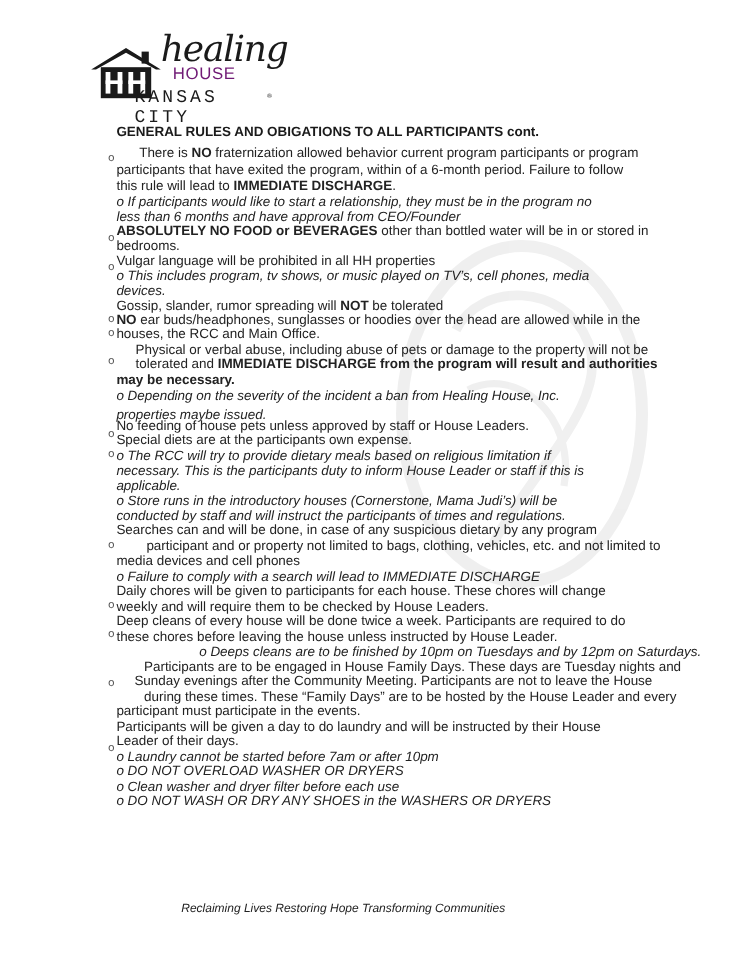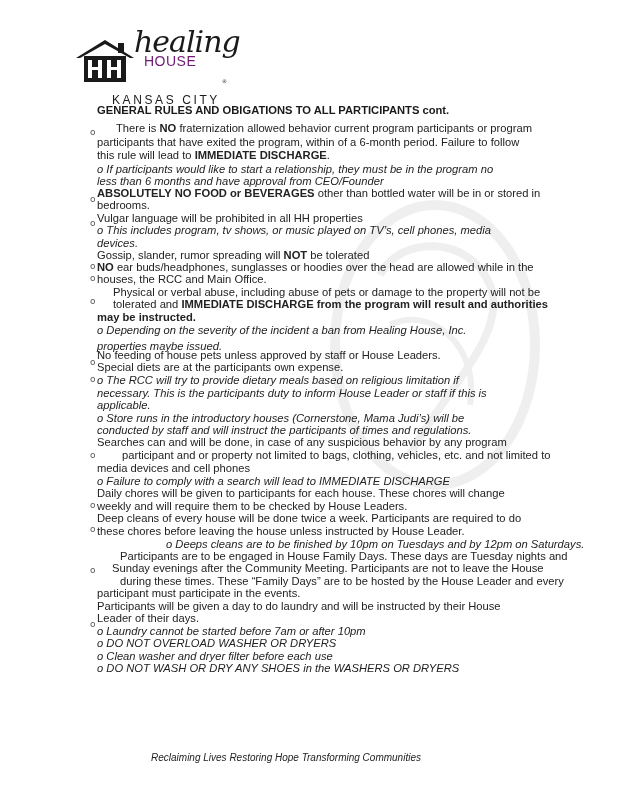--- a/index.html
+++ b/index.html
@@ -4,22 +4,22 @@
 <style>
   html, body { margin:0; padding:0; background:#ffffff; }
   body { width:618px; height:800px; position:relative; overflow:hidden;
          font-family:"DejaVu Sans", sans-serif; color:#1a1a1a; }
   .logo { position:absolute; left:74px; top:30px; width:150px; height:58px; }
   .logo svg { position:absolute; left:0; top:8px; }
   .logo .script { position:absolute; left:60px; top:-6px; font-family:"DejaVu Serif", serif;
                   font-style:italic; font-size:30px; color:#1a1a1a; letter-spacing:-1px; }
   .logo .house { position:absolute; left:70px; top:23px; font-family:"Liberation Sans", sans-serif;
                  font-size:14px; letter-spacing:0.5px; color:#701a75; }
-  .logo .city { position:absolute; left:38px; top:43px; font-family:Liberation Sans, sans-serif;
-                font-size:12px; letter-spacing:2.6px; color:#1a1a1a;margin-top:20px; }
+  .logo .city { position:absolute; left:38px; top:43px; font-family:Liberation Mono, monospace;
+                font-size:15px; letter-spacing:2.6px; color:#1a1a1a; }
   .logo .reg { position:absolute; left:148px; top:48px; font-size:5px; }
   .watermark { position:absolute; left:320px; top:195px; width:230px; height:300px; opacity:0.06; }
   .heading { position:absolute; left:97px; top:104px; font-family:"Liberation Sans", sans-serif;
              font-weight:bold; font-size:11.2px; color:#1a1a1a; }
   .ln { position:absolute; left:97px; font-family:"Liberation Sans", sans-serif; font-size:11.2px;
         white-space:nowrap; color:#222; }
   .ln.it { font-style:italic; }
   .b { font-weight:bold; }
   .circ { position:absolute; font-size:9px; color:#555; font-family:"DejaVu Sans", sans-serif; }
   .footer { position:absolute; left:0; width:572px; top:752px; text-align:center;
@@ -76,31 +76,31 @@
 <div class="ln" style="top:187px;"><span class="b">ABSOLUTELY NO FOOD or BEVERAGES</span><span> other than bottled water will be in or stored in</span></div>
 <div class="ln" style="top:199px;">bedrooms.</div>
 <div class="ln" style="top:212px;">Vulgar language will be prohibited in all HH properties</div>
 <div class="ln it" style="top:224px;">o This includes program, tv shows, or music played on TV’s, cell phones, media</div>
 <div class="ln it" style="top:237px;">devices.</div>
 <div class="ln" style="top:249px;"><span>Gossip, slander, rumor spreading will </span><span class="b">NOT</span><span> be tolerated</span></div>
 <div class="ln" style="top:261px;"><span class="b">NO</span><span> ear buds/headphones, sunglasses or hoodies over the head are allowed while in the</span></div>
 <div class="ln" style="top:273px;">houses, the RCC and Main Office.</div>
 <div class="ln" style="left:113px;top:286px;">Physical or verbal abuse, including abuse of pets or damage to the property will not be</div>
 <div class="ln" style="left:113px;top:298px;"><span>tolerated and </span><span class="b">IMMEDIATE DISCHARGE from the program will result and authorities</span></div>
-<div class="ln b" style="top:311px;">may be instructed.</div>
+<div class="ln b" style="top:311px;">may be necessary.</div>
 <div class="ln it" style="top:324px;">o Depending on the severity of the incident a ban from Healing House, Inc.</div>
 <div class="ln it" style="top:340px;text-align:center;">properties maybe issued.</div>
 <div class="ln" style="top:349px;">No feeding of house pets unless approved by staff or House Leaders.</div>
 <div class="ln" style="top:361px;">Special diets are at the participants own expense.</div>
 <div class="ln it" style="top:374px;">o The RCC will try to provide dietary meals based on religious limitation if</div>
 <div class="ln it" style="top:387px;">necessary. This is the participants duty to inform House Leader or staff if this is</div>
 <div class="ln it" style="top:399px;">applicable.</div>
 <div class="ln it" style="top:412px;">o Store runs in the introductory houses (Cornerstone, Mama Judi’s) will be</div>
 <div class="ln it" style="top:424px;">conducted by staff and will instruct the participants of times and regulations.</div>
-<div class="ln" style="top:436px;">Searches can and will be done, in case of any suspicious behavior by any program</div>
+<div class="ln" style="top:436px;">Searches can and will be done, in case of any suspicious dietary by any program</div>
 <div class="ln" style="left:122px;top:449px;">participant and or property not limited to bags, clothing, vehicles, etc. and not limited to</div>
 <div class="ln" style="top:462px;">media devices and cell phones</div>
 <div class="ln it" style="top:475px;">o Failure to comply with a search will lead to IMMEDIATE DISCHARGE</div>
 <div class="ln" style="top:487px;">Daily chores will be given to participants for each house. These chores will change</div>
 <div class="ln" style="top:500px;">weekly and will require them to be checked by House Leaders.</div>
 <div class="ln" style="top:512px;">Deep cleans of every house will be done twice a week. Participants are required to do</div>
 <div class="ln" style="top:525px;">these chores before leaving the house unless instructed by House Leader.</div>
 <div class="ln it" style="left:166px;top:538px;">o Deeps cleans are to be finished by 10pm on Tuesdays and by 12pm on Saturdays.</div>
 <div class="ln" style="left:120px;top:550px;">Participants are to be engaged in House Family Days. These days are Tuesday nights and</div>
 <div class="ln" style="left:112px;top:562px;">Sunday evenings after the Community Meeting. Participants are not to leave the House</div>

